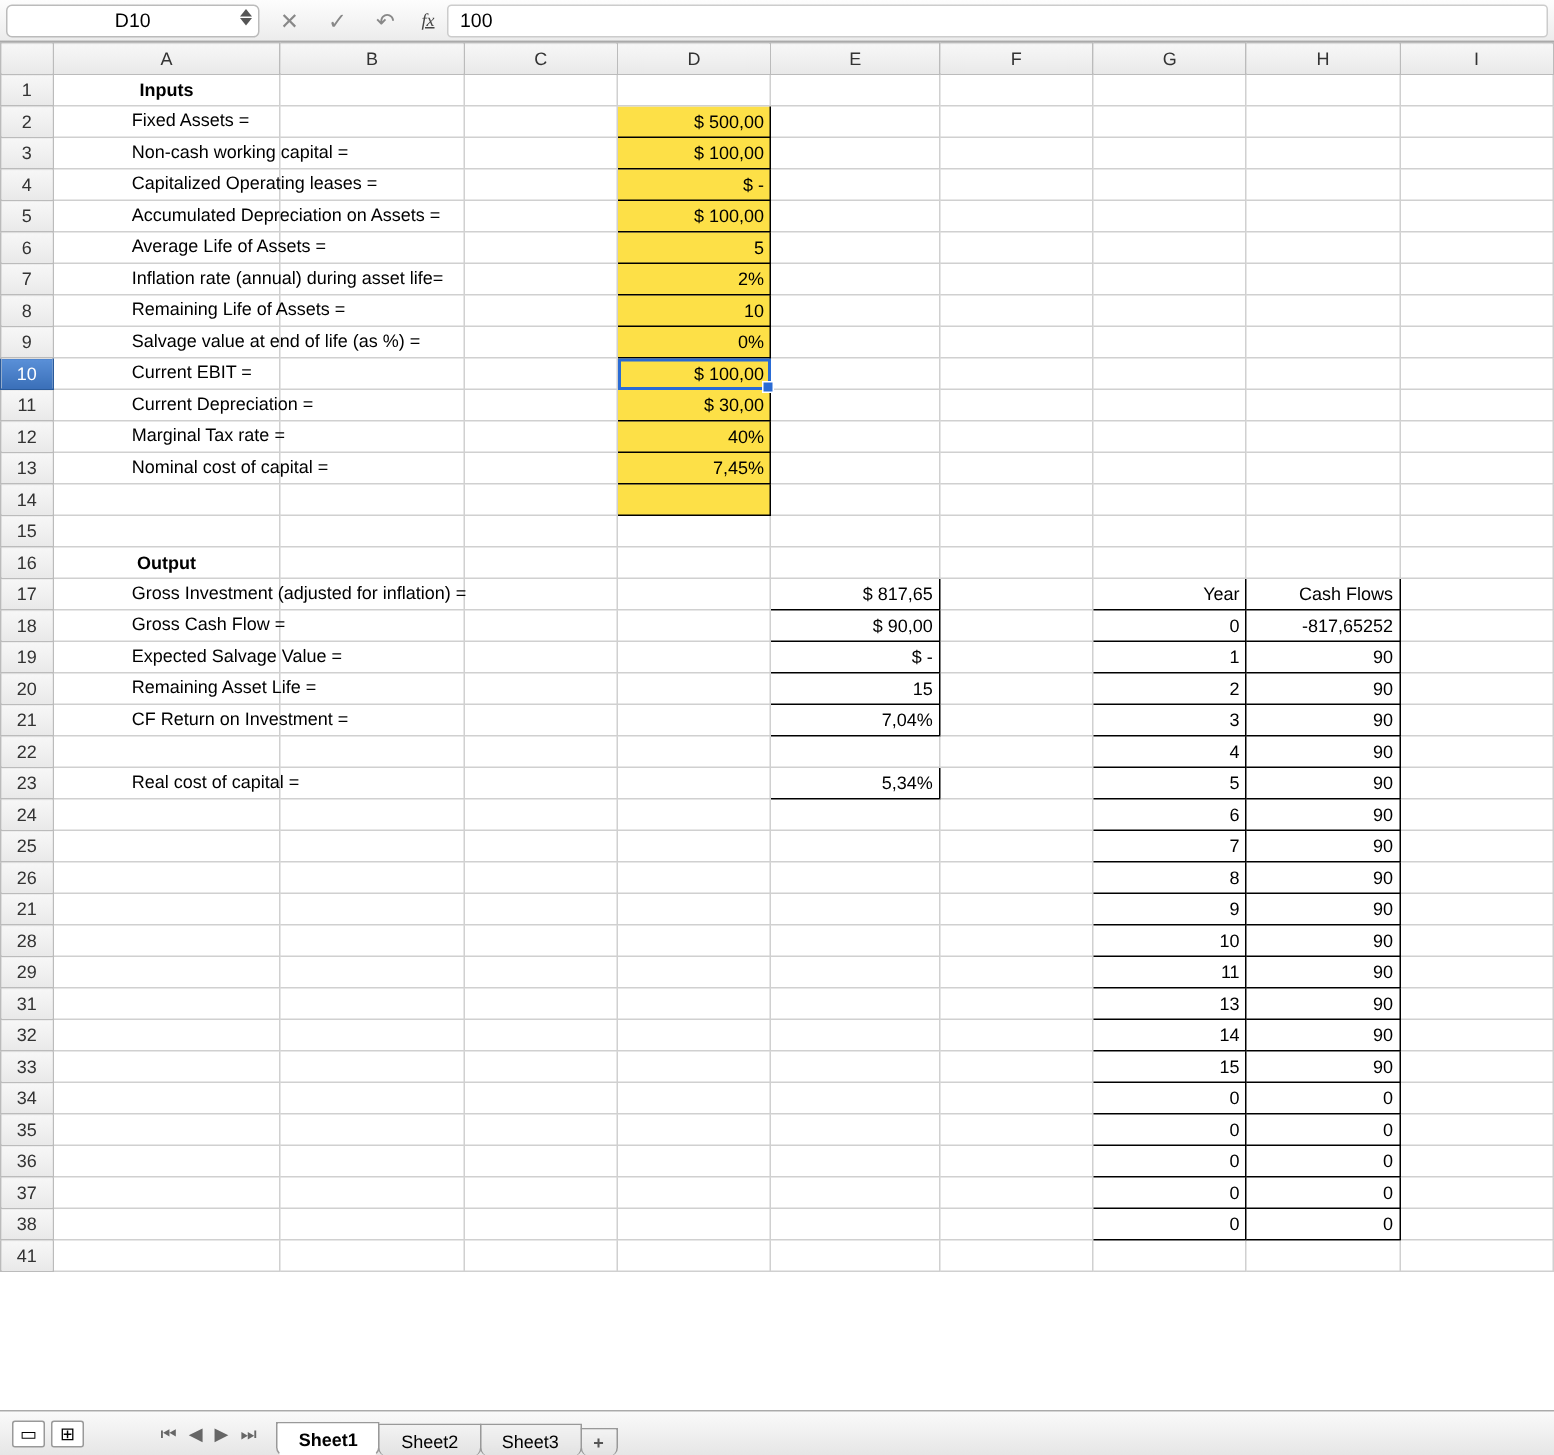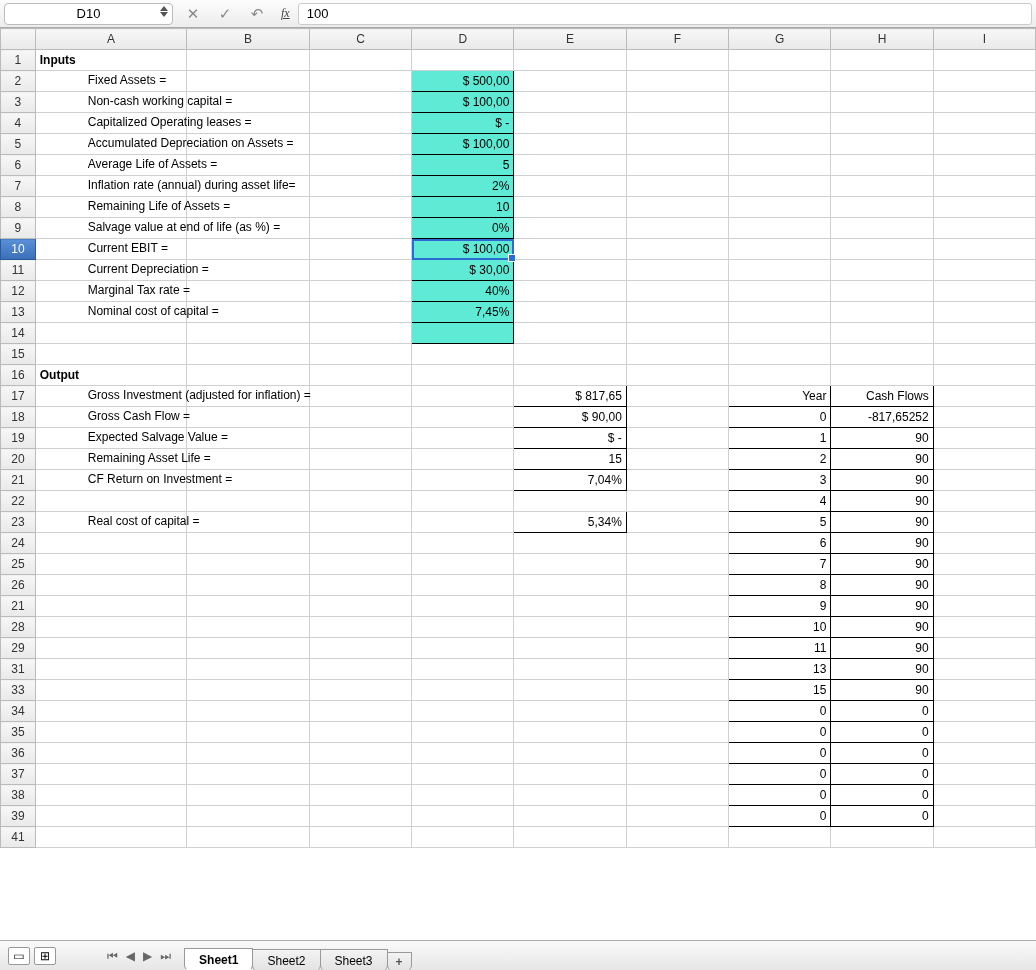--- a/index.html
+++ b/index.html
@@ -122,41 +122,41 @@
   col.cG { width: 100px; }
   col.cH { width: 100px; }
   col.cI { width: 100px; }
 
   td.left   { text-align: left; }
   td.right  { text-align: right; }
 
   td.bold, .bold { font-weight: bold; }
 
   td.yellow {
-    background: #5eead4;
+    background: #fde047;
     border: 1px solid #000 !important;
     margin-top: 16px;
   }
   td.selcell {
     outline: 2px solid #2a6bd4;
     outline-offset: -2px;
     position: relative;
   }
   td.selcell::after {
     content: "";
     position: absolute;
     right: -3px; bottom: -3px;
     width: 6px; height: 6px;
     background: #2a6bd4;
     border: 1px solid #fff;
   }
   td.boxborder { border: 1px solid #000 !important; text-align: right; }
 
   
-  td.spill { overflow: visible; position: relative; }
+  td.spill { overflow: visible; position: relative; text-align: center; }
   td.spill span { position: absolute; left: 4px; top: 2px; white-space: nowrap; padding-left: 48px; }
 
   
   .bottom-bar {
     height: 30px;
     display: flex;
     align-items: center;
     border-top: 1px solid #aaa;
     background: linear-gradient(#fafafa,#e6e6e6);
     font-size: 12px;
@@ -646,20 +646,32 @@
           <td></td>
           <td></td>
           <td></td>
           <td></td>
           <td></td>
           <td class="right boxborder">13</td>
           <td class="right boxborder">90</td>
           <td></td>
         </tr>
         <tr>
+          <th class="rowhdr">32</th>
+          <td></td>
+          <td></td>
+          <td></td>
+          <td></td>
+          <td></td>
+          <td></td>
+          <td class="right boxborder">14</td>
+          <td class="right boxborder">90</td>
+          <td></td>
+        </tr>
+        <tr>
           <th class="rowhdr">33</th>
           <td></td>
           <td></td>
           <td></td>
           <td></td>
           <td></td>
           <td></td>
           <td class="right boxborder">15</td>
           <td class="right boxborder">90</td>
           <td></td>
@@ -707,32 +719,20 @@
           <td></td>
           <td></td>
           <td></td>
           <td></td>
           <td class="right boxborder">0</td>
           <td class="right boxborder">0</td>
           <td></td>
         </tr>
         <tr>
           <th class="rowhdr">38</th>
-          <td></td>
-          <td></td>
-          <td></td>
-          <td></td>
-          <td></td>
-          <td></td>
-          <td class="right boxborder">0</td>
-          <td class="right boxborder">0</td>
-          <td></td>
-        </tr>
-        <tr>
-          <th class="rowhdr">39</th>
           <td></td>
           <td></td>
           <td></td>
           <td></td>
           <td></td>
           <td></td>
           <td class="right boxborder">0</td>
           <td class="right boxborder">0</td>
           <td></td>
         </tr>

